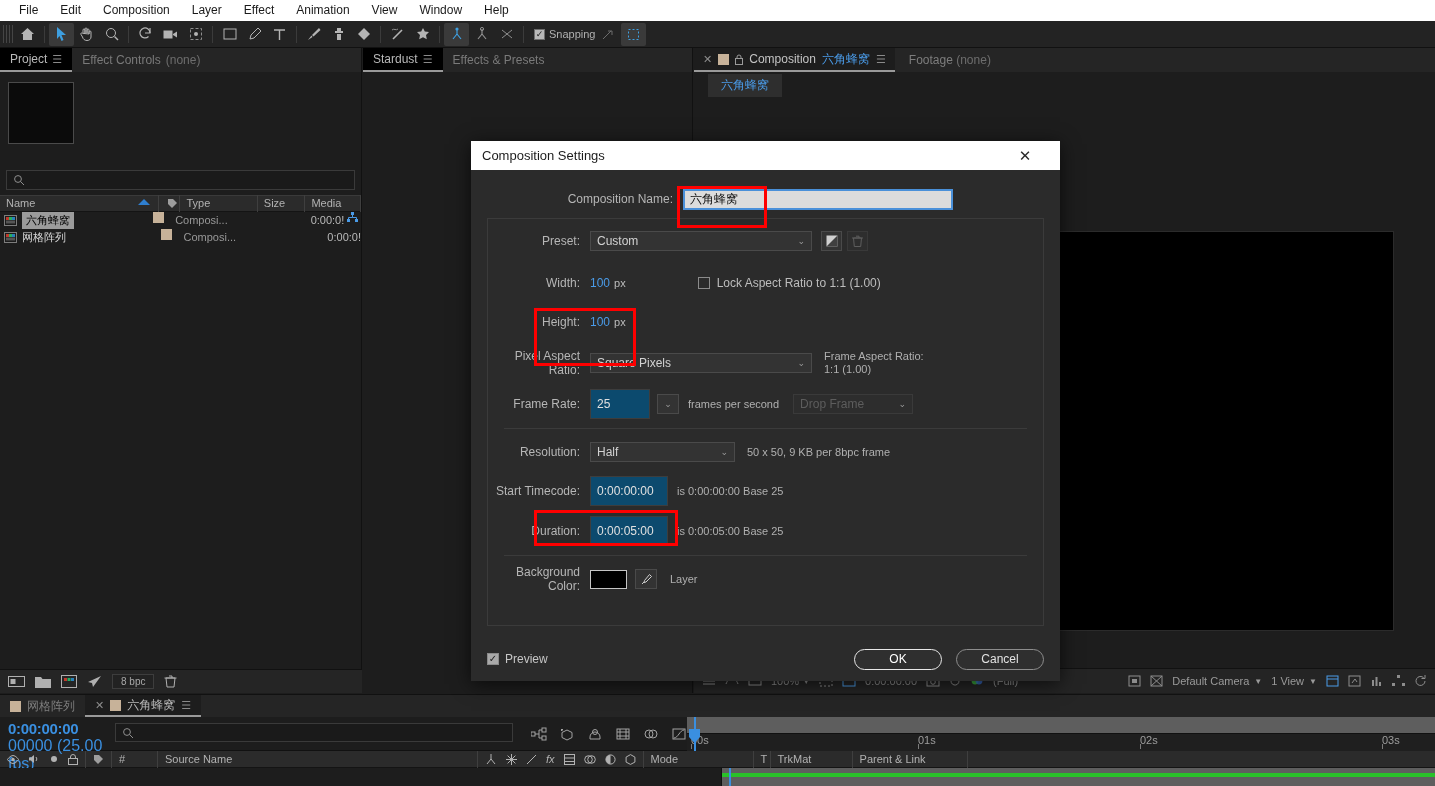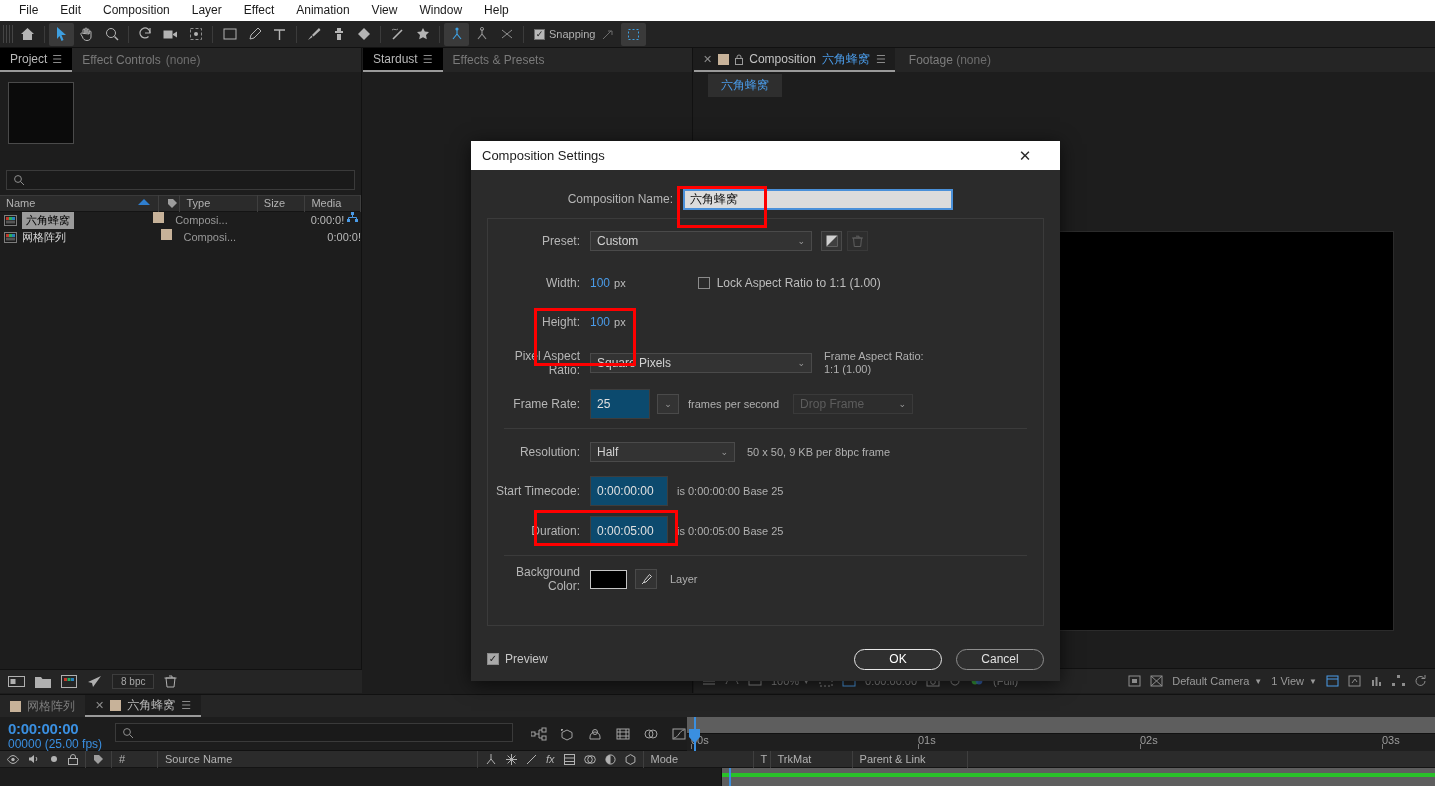--- a/index.html
+++ b/index.html
@@ -133,21 +133,21 @@
   
   #timeline { left: 0; top: 694px; width: 1435px; height: 92px; background: #1d1d1d;
               border-top: 1px solid #111; }
   .tl-tabs { height: 22px; background: #252525; display: flex; align-items: center; }
   .tl-tab { display: flex; align-items: center; gap: 6px; padding: 0 10px; height: 22px;
             font-size: 12px; color: #7d7d7d; }
   .tl-tab.active { color: #b9b9b9; border-bottom: 2px solid #9a9a9a; background: #1d1d1d;}
   .tl-mid { display: flex; height: 34px; border-bottom: 1px solid #111; }
   .tc-box { width: 110px; padding: 3px 0 0 8px; }
   .tc-main { color: #3a8fe0; font-size: 15px; font-weight: bold; letter-spacing: -0.3px;}
-  .tc-sub { color: #3a8fe0; font-size: 12px; }
+  .tc-sub { color: #3a8fe0; font-size: 16px; }
   .tl-search { flex: 0 0 398px; margin: 6px 0 0 5px; height: 19px; background: #1a1a1a;
      border: 1px solid #3a3a3a; display: flex; align-items: center; padding-left: 6px; color: #6e6e6e; }
   .tl-icons { display: flex; align-items: center; gap: 12px; padding-left: 18px; color: #a3a3a3; }
   .tl-ruler { flex: 1; position: relative; background: #1d1d1d; }
   .ruler-top { position: absolute; left: 0; top: 0; right: 0; height: 16px; background: #5e5e5e; }
   .ruler-ticks { position: absolute; left: 0; top: 16px; right: 0; height: 18px; background: #1f1f1f;
      border-top: 1px solid #111; }
   .tick { position: absolute; top: 0; font-size: 11px; color: #9d9d9d; }
   .tick i { position: absolute; left: 0; bottom: -3px; width: 1px; height: 5px; background: #7b7b7b; }
   .tl-cols { display: flex; height: 17px; background: #2b2b2b; border-bottom: 1px solid #141414;

